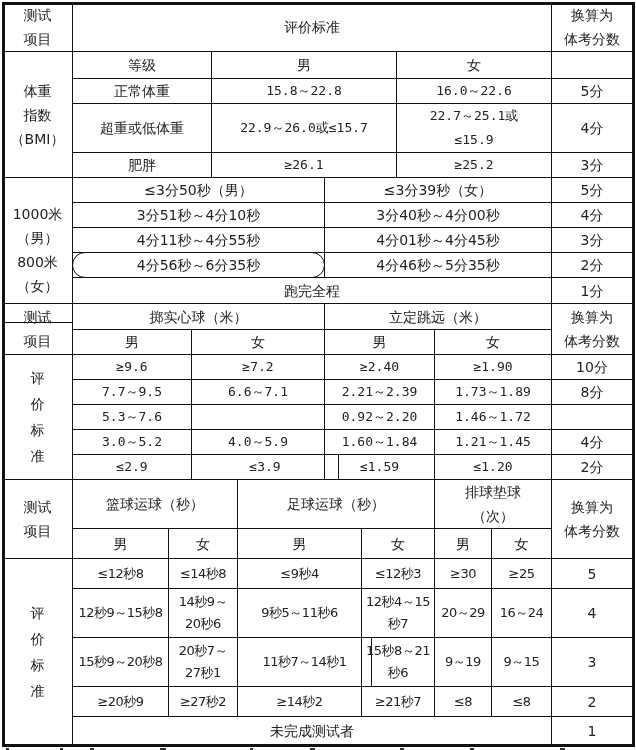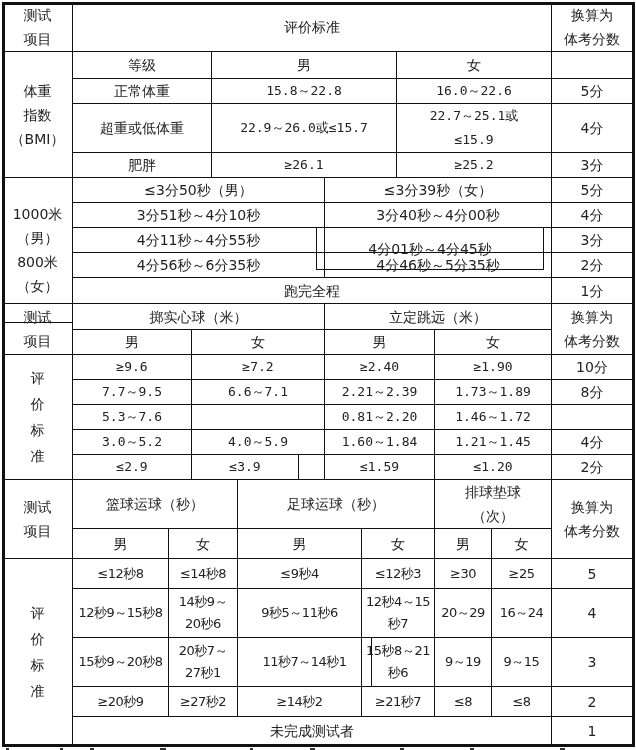--- a/index.html
+++ b/index.html
@@ -58,24 +58,24 @@
 
   <div class="c" style="left:73px;top:178px;width:253px;height:26px;">≤3分50秒（男）</div>
   <div class="c" style="left:325px;top:178px;width:228px;height:26px;">≤3分39秒（女）</div>
   <div class="c" style="left:552px;top:178px;width:82px;height:26px;">5分</div>
 
   <div class="c" style="left:73px;top:203px;width:253px;height:26px;">3分51秒～4分10秒</div>
   <div class="c" style="left:325px;top:203px;width:228px;height:26px;">3分40秒～4分00秒</div>
   <div class="c" style="left:552px;top:203px;width:82px;height:26px;">4分</div>
 
   <div class="c" style="left:73px;top:228px;width:253px;height:26px;">4分11秒～4分55秒</div>
-  <div class="c" style="left:317px;top:228px;width:228px;height:43px;">4分01秒～4分45秒</div>
+  <div class="c" style="left:325px;top:228px;width:228px;height:26px;">4分01秒～4分45秒</div>
   <div class="c" style="left:552px;top:228px;width:82px;height:26px;">3分</div>
 
-  <div class="c" style="left:73px;top:253px;width:253px;height:26px;">4分56秒～6分35秒</div>
+  <div class="c" style="left:73px;top:253px;width:253px;height:26px;border-radius:13px;">4分56秒～6分35秒</div>
   <div class="c" style="left:325px;top:253px;width:228px;height:26px;">4分46秒～5分35秒</div>
   <div class="c" style="left:552px;top:253px;width:82px;height:26px;">2分</div>
 
   <div class="c" style="left:73px;top:278px;width:480px;height:27px;">跑完全程</div>
   <div class="c" style="left:552px;top:278px;width:82px;height:27px;">1分</div>
 
   <div class="c" style="left:3px;top:304px;width:71px;height:52px;">测试
 项目</div>
   <div class="c" style="left:73px;top:304px;width:253px;height:27px;">掷实心球（米）</div>
   <div class="c" style="left:325px;top:304px;width:228px;height:27px;">立定跳远（米）</div>
@@ -98,31 +98,31 @@
   <div class="c mono" style="left:435px;top:355px;width:118px;height:26px;">≥1.90</div>
   <div class="c" style="left:552px;top:355px;width:82px;height:26px;">10分</div>
 
   <div class="c mono" style="left:73px;top:380px;width:120px;height:26px;">7.7～9.5</div>
   <div class="c mono" style="left:192px;top:380px;width:134px;height:26px;">6.6～7.1</div>
   <div class="c mono" style="left:325px;top:380px;width:111px;height:26px;">2.21～2.39</div>
   <div class="c mono" style="left:435px;top:380px;width:118px;height:26px;">1.73～1.89</div>
   <div class="c" style="left:552px;top:380px;width:82px;height:26px;">8分</div>
 
   <div class="c mono" style="left:73px;top:405px;width:120px;height:26px;">5.3～7.6</div>
-  <div class="c mono" style="left:325px;top:405px;width:111px;height:26px;">0.81～2.20</div>
+  <div class="c mono" style="left:325px;top:405px;width:111px;height:26px;">0.92～2.20</div>
   <div class="c mono" style="left:435px;top:405px;width:118px;height:26px;">1.46～1.72</div>
 
   <div class="c mono" style="left:73px;top:430px;width:120px;height:26px;">3.0～5.2</div>
   <div class="c mono" style="left:192px;top:430px;width:134px;height:26px;">4.0～5.9</div>
   <div class="c mono" style="left:325px;top:430px;width:111px;height:26px;">1.60～1.84</div>
   <div class="c mono" style="left:435px;top:430px;width:118px;height:26px;">1.21～1.45</div>
   <div class="c" style="left:552px;top:430px;width:82px;height:26px;">4分</div>
 
   <div class="c mono" style="left:73px;top:455px;width:120px;height:26px;">≤2.9</div>
-  <div class="c mono" style="left:192px;top:455px;width:108px;height:26px;">≤3.9</div>
+  <div class="c mono" style="left:192px;top:455px;width:148px;height:26px;">≤3.9</div>
   <div class="c mono" style="left:325px;top:455px;width:111px;height:26px;">≤1.59</div>
   <div class="c mono" style="left:435px;top:455px;width:118px;height:26px;">≤1.20</div>
   <div class="c" style="left:552px;top:455px;width:82px;height:26px;">2分</div>
 
   <div class="c" style="left:3px;top:480px;width:71px;height:80px;">测试
 项目</div>
   <div class="c" style="left:73px;top:480px;width:166px;height:50px;">篮球运球（秒）</div>
   <div class="c" style="left:238px;top:480px;width:198px;height:50px;">足球运球（秒）</div>
   <div class="c" style="left:435px;top:480px;width:118px;height:50px;">排球垫球
 （次）</div>

